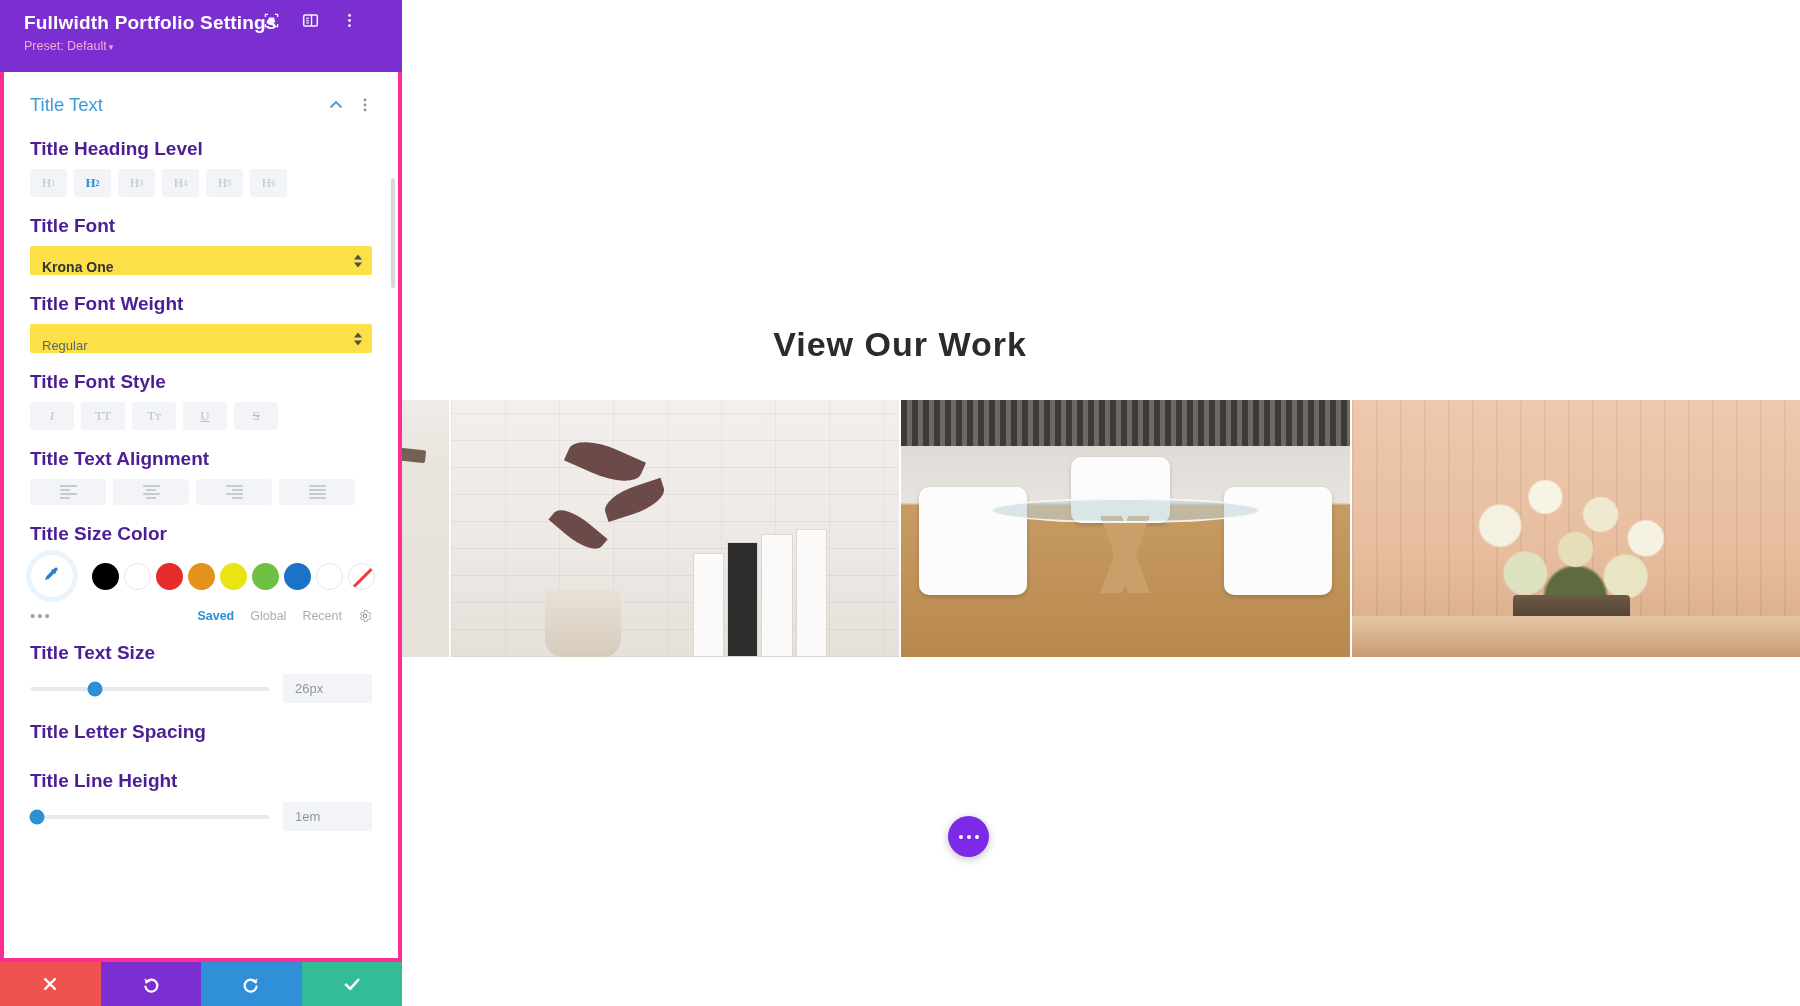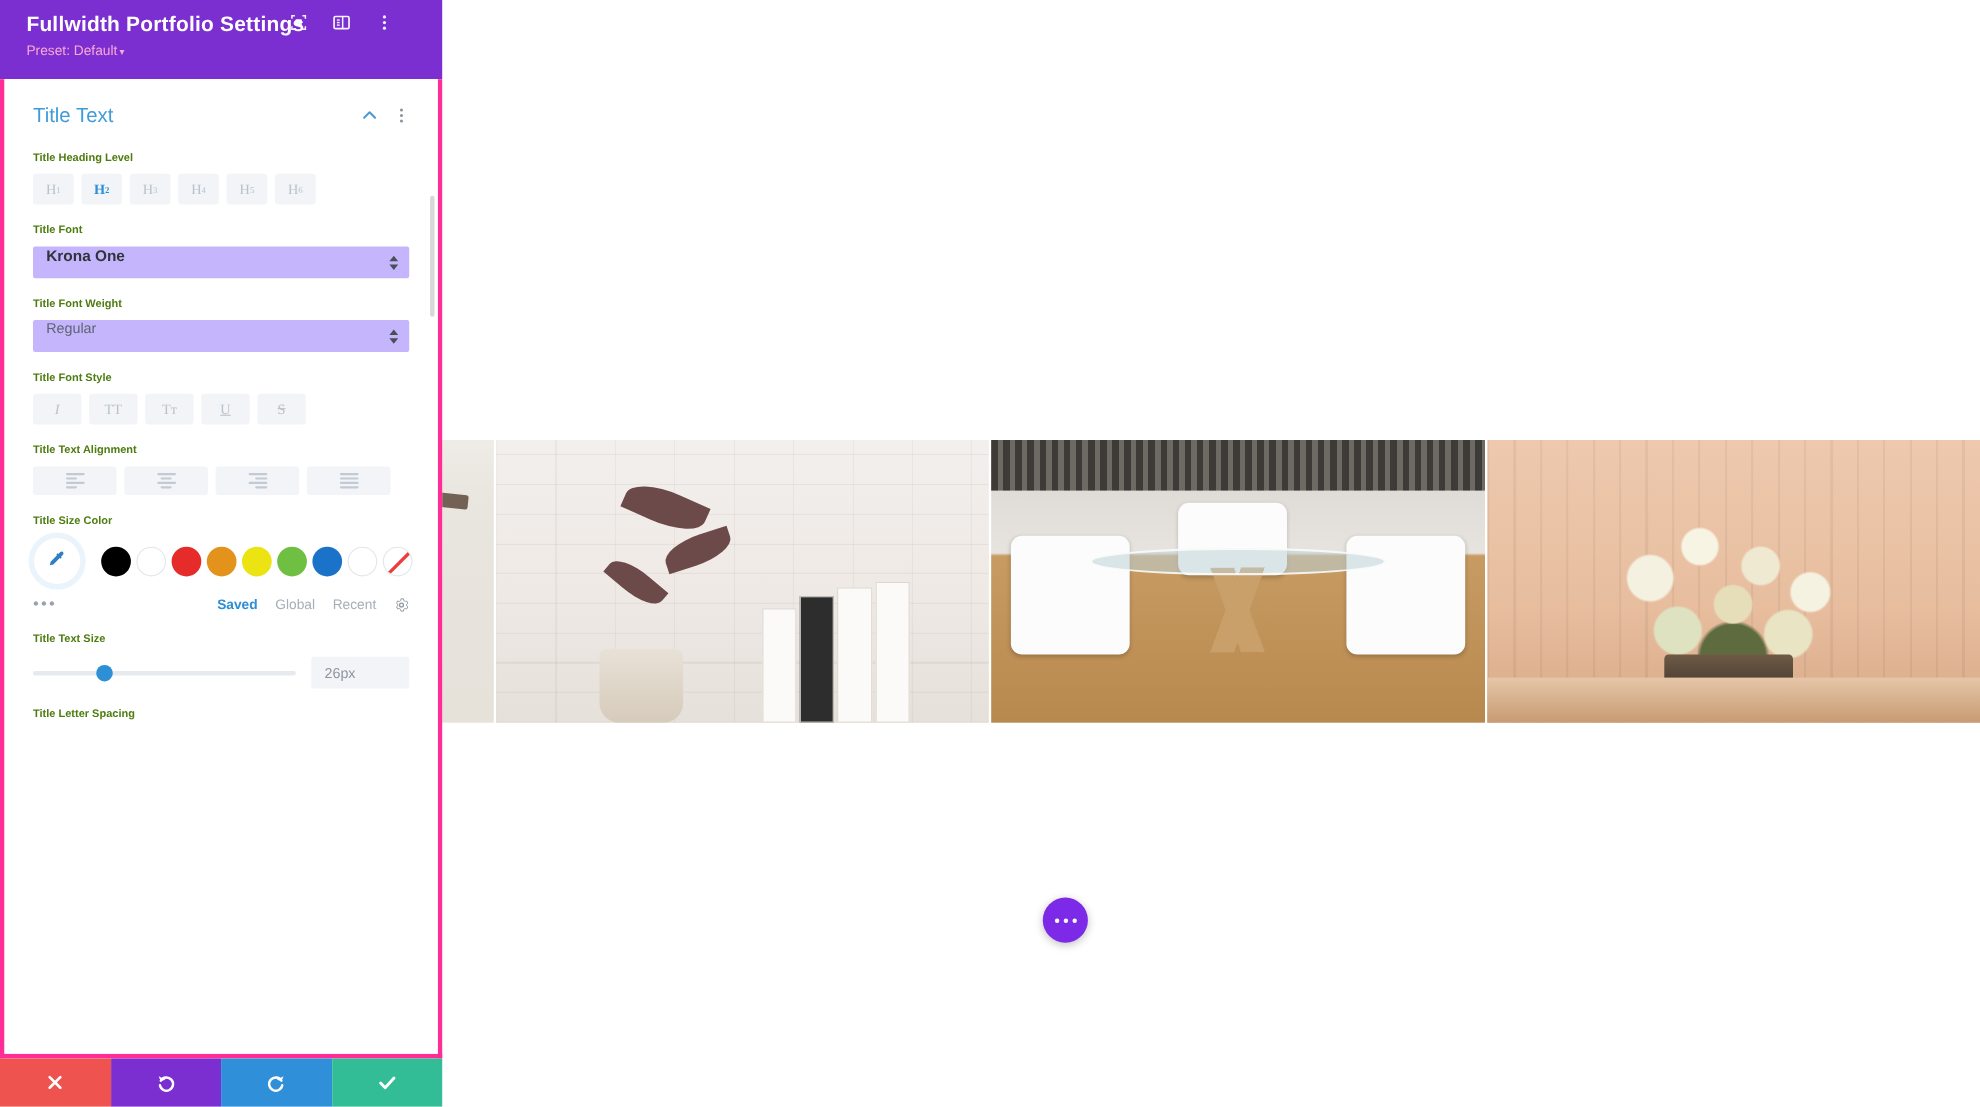--- a/index.html
+++ b/index.html
@@ -208,21 +208,21 @@
   .section-head {
     display:flex; align-items:center; justify-content:space-between;
     padding: 22px 0 4px 0;
   }
   .section-title { color:#3f9bd9; font-size:18.5px; font-weight:400;text-align:right; }
   .section-head-actions { display:flex; align-items:center; gap:14px; }
   .chev, .kebab { cursor:pointer; display:block; }
 
   .field { padding-top: 18px; }
   .field-label {
-    font-size: 10px; font-weight: 700; color:#4d7c0f; margin-bottom: 9px;
+    font-size: 19px; font-weight: 700; color:#4c1d95; margin-bottom: 9px;
   }
   .btn-row { display:flex; gap: 7px; }
   .opt-btn {
     flex: 0 0 auto;
     width: 37px; height: 28px;
     background:#f2f4f7; border-radius:3px;
     display:flex; align-items:center; justify-content:center;
     color:#b9c2cc; font-size:13px; cursor:pointer;
     font-family:"Liberation Serif", serif;
   }
@@ -243,22 +243,22 @@
   .align-left i:nth-child(3){width:100%} .align-left i:nth-child(4){width:64%}
   .align-center i{margin-left:auto;margin-right:auto}
   .align-center i:nth-child(1){width:100%} .align-center i:nth-child(2){width:64%}
   .align-center i:nth-child(3){width:100%} .align-center i:nth-child(4){width:64%}
   .align-right i{margin-left:auto}
   .align-right i:nth-child(1){width:100%} .align-right i:nth-child(2){width:64%}
   .align-right i:nth-child(3){width:100%} .align-right i:nth-child(4){width:64%}
   .align-justify i{width:100%}
 
   .select-box {
-    position:relative; height:29px; background:#c4b5fd; border-radius:2px;
-    display:flex; align-items:flex-start; padding: 0 28px 0 12px;
+    position:relative; height:29px; background:#fde047; border-radius:2px;
+    display:flex; align-items:flex-end; padding: 0 28px 0 12px;
     font-size: 13.5px; cursor:pointer; color:#3b3b3b;
   }
   .select-box.strong { font-weight:700; color:#30343a; font-size:14px; }
   .select-box.light { color:#5d6570; font-size:13px; }
   .select-arrows {
     position:absolute; right:10px; top:50%; transform:translateY(-50%);
     display:flex; flex-direction:column; gap:3px;
   }
   .select-arrows b {
     display:block; width:0; height:0;
@@ -325,20 +325,21 @@
   #fb-cancel { background:#ef5350; }
   #fb-undo   { background:#7b2fd1; }
   #fb-redo   { background:#2f8fd8; }
   #fb-save   { background:#33bd97; }
 </style>
 </head>
 <body>
 
 <div id="page-canvas">
 
+  <div id="preview-heading">View Our Work</div>
 
   <div id="portfolio-grid">
 
     <div class="portfolio-item tile-loft">
       <div class="loft-beam" style="left:8%;top:13%;width:36%;transform:rotate(-7deg)"></div>
       <div class="loft-beam" style="left:55%;top:16%;width:40%;transform:rotate(6deg)"></div>
       <div class="loft-plant"></div>
     </div>
 
     <div class="portfolio-item tile-brick">
@@ -557,20 +558,29 @@
             <span class="knob" style="left:27%"></span>
           </div>
           <div class="slider-value">26px</div>
         </div>
       </div>
 
       <div class="field">
         <div class="field-label">Title Letter Spacing</div>
       </div>
 
+      <div class="field">
+        <div class="field-label">Title Line Height</div>
+        <div class="slider-row">
+          <div class="slider">
+            <span class="knob" style="left:3%"></span>
+          </div>
+          <div class="slider-value">1em</div>
+        </div>
+      </div>
 
       <div style="height:40px"></div>
     </div>
 
     <div id="scroll-track"></div>
   </div>
 
   <div id="modal-footer">
     <div class="fbtn" id="fb-cancel">
       <svg width="18" height="18" viewBox="0 0 20 20">

